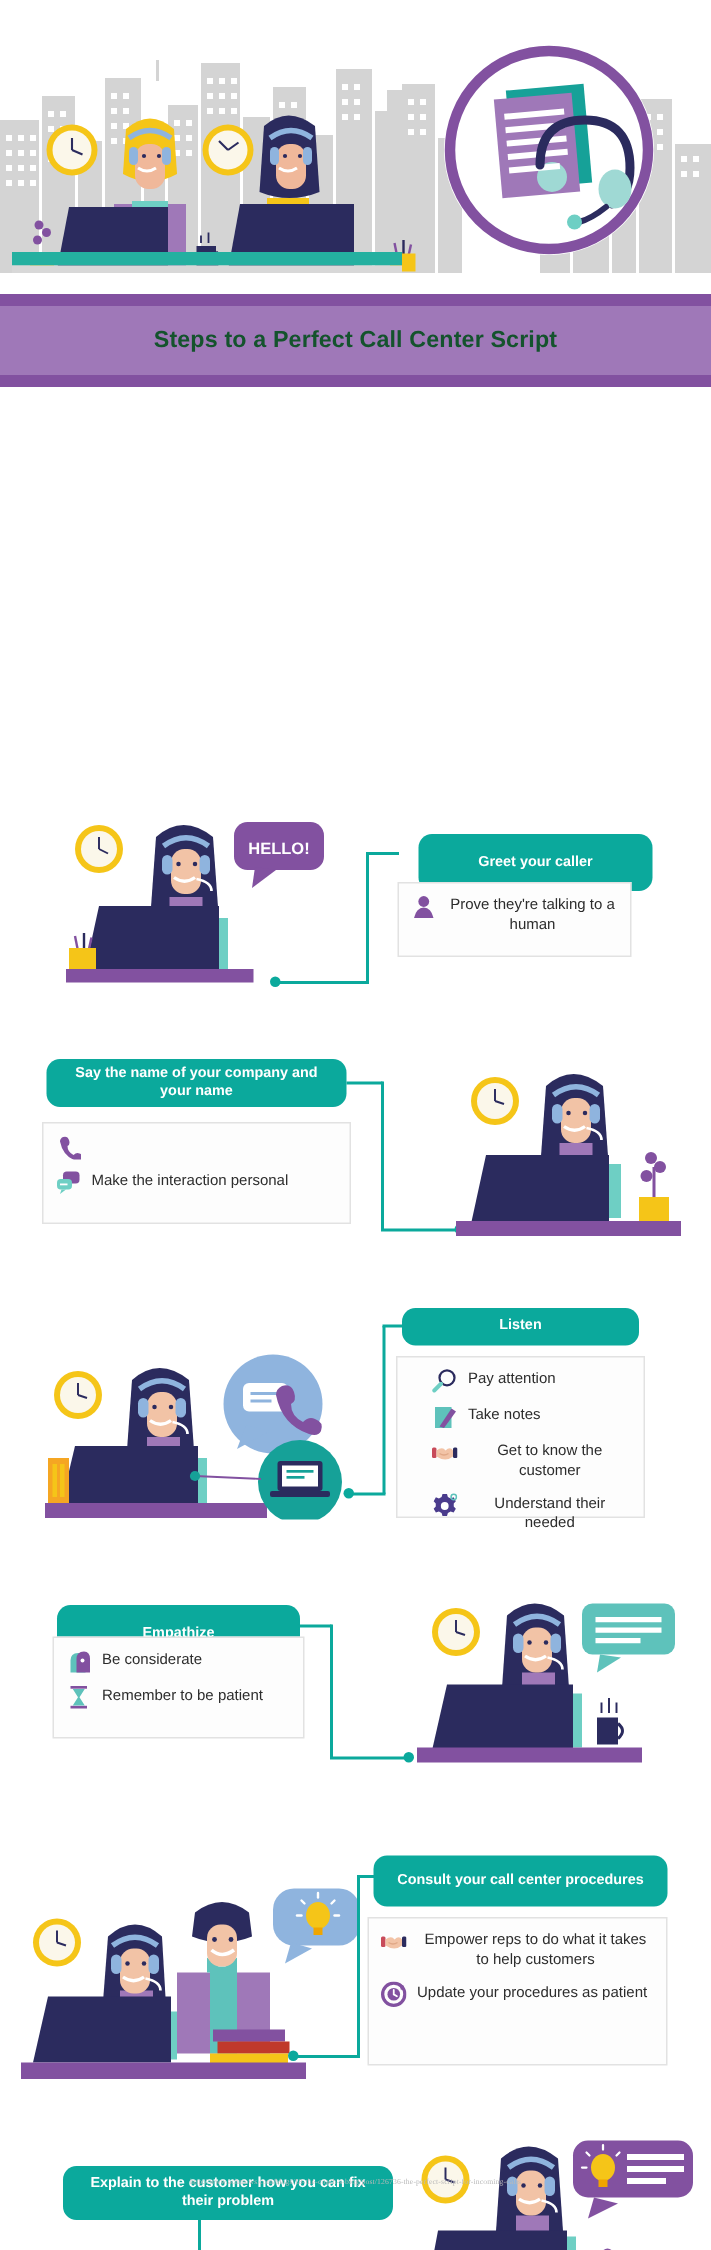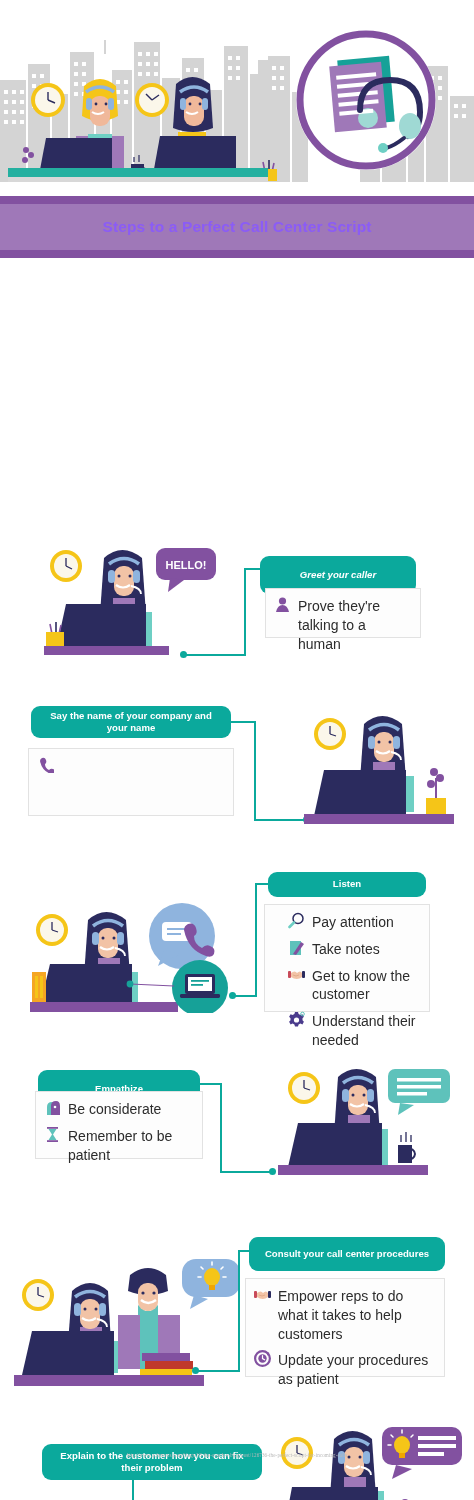--- a/index.html
+++ b/index.html
@@ -35,21 +35,21 @@
   }
 
   
   .banner { position:relative; width:474px; height:62px; }
   .banner .bar-top { position:absolute; left:0; top:0; width:474px; height:8px; background:#8251a0; }
   .banner .bar-mid { position:absolute; left:0; top:8px; width:474px; height:46px; background:#9f78b8; }
   .banner .bar-bot { position:absolute; left:0; top:54px; width:474px; height:8px; background:#8251a0; }
   .banner-title {
     position:absolute; left:0; top:8px; width:474px; height:46px;
     display:flex; align-items:center; justify-content:center;
-    color:#8b5cf6; font-size:15.5px; font-weight:bold; letter-spacing:0.1px;
+    color:#14532d; font-size:15.5px; font-weight:bold; letter-spacing:0.1px;
   }
 
   
   .steps { position:relative; width:474px; }
 
   .step { position:relative; width:474px; }
 
   .pill {
     position:absolute;
     background:#0ba99c;
@@ -65,21 +65,21 @@
 
   .card {
     position:absolute;
     background:#fdfdfd;
     border:1px solid #e2e2e2;
     padding:7px 8px;
   }
   .bullets { display:flex; flex-direction:column; gap:7px; }
   .bullet { display:flex; align-items:flex-start; gap:7px; }
   .bullet .bi { flex:0 0 auto; width:17px; height:17px; position:relative; margin-top:0px;}
-  .bullet .bt { font-size:14px; color:#2c2c2c; line-height:1.34; padding-top:1px; }
+  .bullet .bt { font-size:10px; color:#2c2c2c; line-height:1.34; padding-top:1px;text-align:center; }
 
   
   .conn { position:absolute; }
   .conn .hline { position:absolute; background:#0ba99c; height:1.6px; }
   .conn .vline { position:absolute; background:#0ba99c; width:1.6px; }
   .conn .dot { position:absolute; width:7px; height:7px; border-radius:50%; background:#0ba99c; }
 
   .art { position:absolute; }
 
   .footer-url {
@@ -337,21 +337,21 @@
         </g>
       </svg>
 
       <div class="conn">
         <div class="dot" style="left:180px; top:393px;"></div>
         <div class="hline" style="left:186px; top:396px; width:60px;"></div>
         <div class="vline" style="left:244px; top:311px; height:87px;"></div>
         <div class="hline" style="left:244px; top:310px; width:22px;"></div>
       </div>
 
-      <div class="pill" style="left:260px; top:298px; width:156px; height:38px;font-style:italic;">Greet your caller</div>
+      <div class="pill" style="left:279px; top:298px; width:156px; height:38px;">Greet your caller</div>
 
       <div class="card" style="left:265px; top:330px; width:156px; height:50px;">
         <div class="bullets">
           <div class="bullet">
             <span class="bi">
               <svg width="17" height="17" viewBox="0 0 17 17">
                 <circle cx="8.5" cy="5" r="3.6" fill="#8251a0"></circle>
                 <path d="M2 16 q1.6 -7 6.5 -7 q4.9 0 6.5 7 z" fill="#8251a0"></path>
               </svg>
             </span>
@@ -365,20 +365,32 @@
       <div class="pill" style="left:31px; top:448px; width:200px; height:32px;">Say the name of your company and your name</div>
 
       <div class="card" style="left:28px; top:490px; width:206px; height:68px;">
         <div class="bullets">
           <div class="bullet">
             <span class="bi">
               <svg width="17" height="17" viewBox="0 0 17 17">
                 <path d="M5 2 q3 -1 4 2 q1 3 -1 4 q0 4 4 6 q2 -2 4 -1 q3 1 2 4 q-1 2 -4 1 q-9 -3 -11 -13 q0 -2 2 -3 z" fill="#8251a0"></path>
               </svg>
             </span>
+          </div>
+          <div class="bullet">
+            <span class="bi">
+              <svg width="17" height="17" viewBox="0 0 17 17">
+                <rect x="5" y="1" width="11" height="8" rx="2.5" fill="#8251a0"></rect>
+                <path d="M8 9 L7 12 L11 9 Z" fill="#8251a0"></path>
+                <rect x="1" y="6" width="10" height="7" rx="2.5" fill="#6ecfc4"></rect>
+                <path d="M4 13 L3 16 L7 13 Z" fill="#6ecfc4"></path>
+                <rect x="3" y="9" width="5" height="1.2" fill="#ffffff"></rect>
+              </svg>
+            </span>
+            <span class="bt">Make the interaction personal</span>
           </div>
         </div>
       </div>
 
       <div class="conn">
         <div class="hline" style="left:231px; top:463px; width:24px;"></div>
         <div class="vline" style="left:254px; top:463px; height:99px;"></div>
         <div class="hline" style="left:254px; top:561px; width:52px;"></div>
         <div class="dot" style="left:303px; top:558px;"></div>
       </div>

